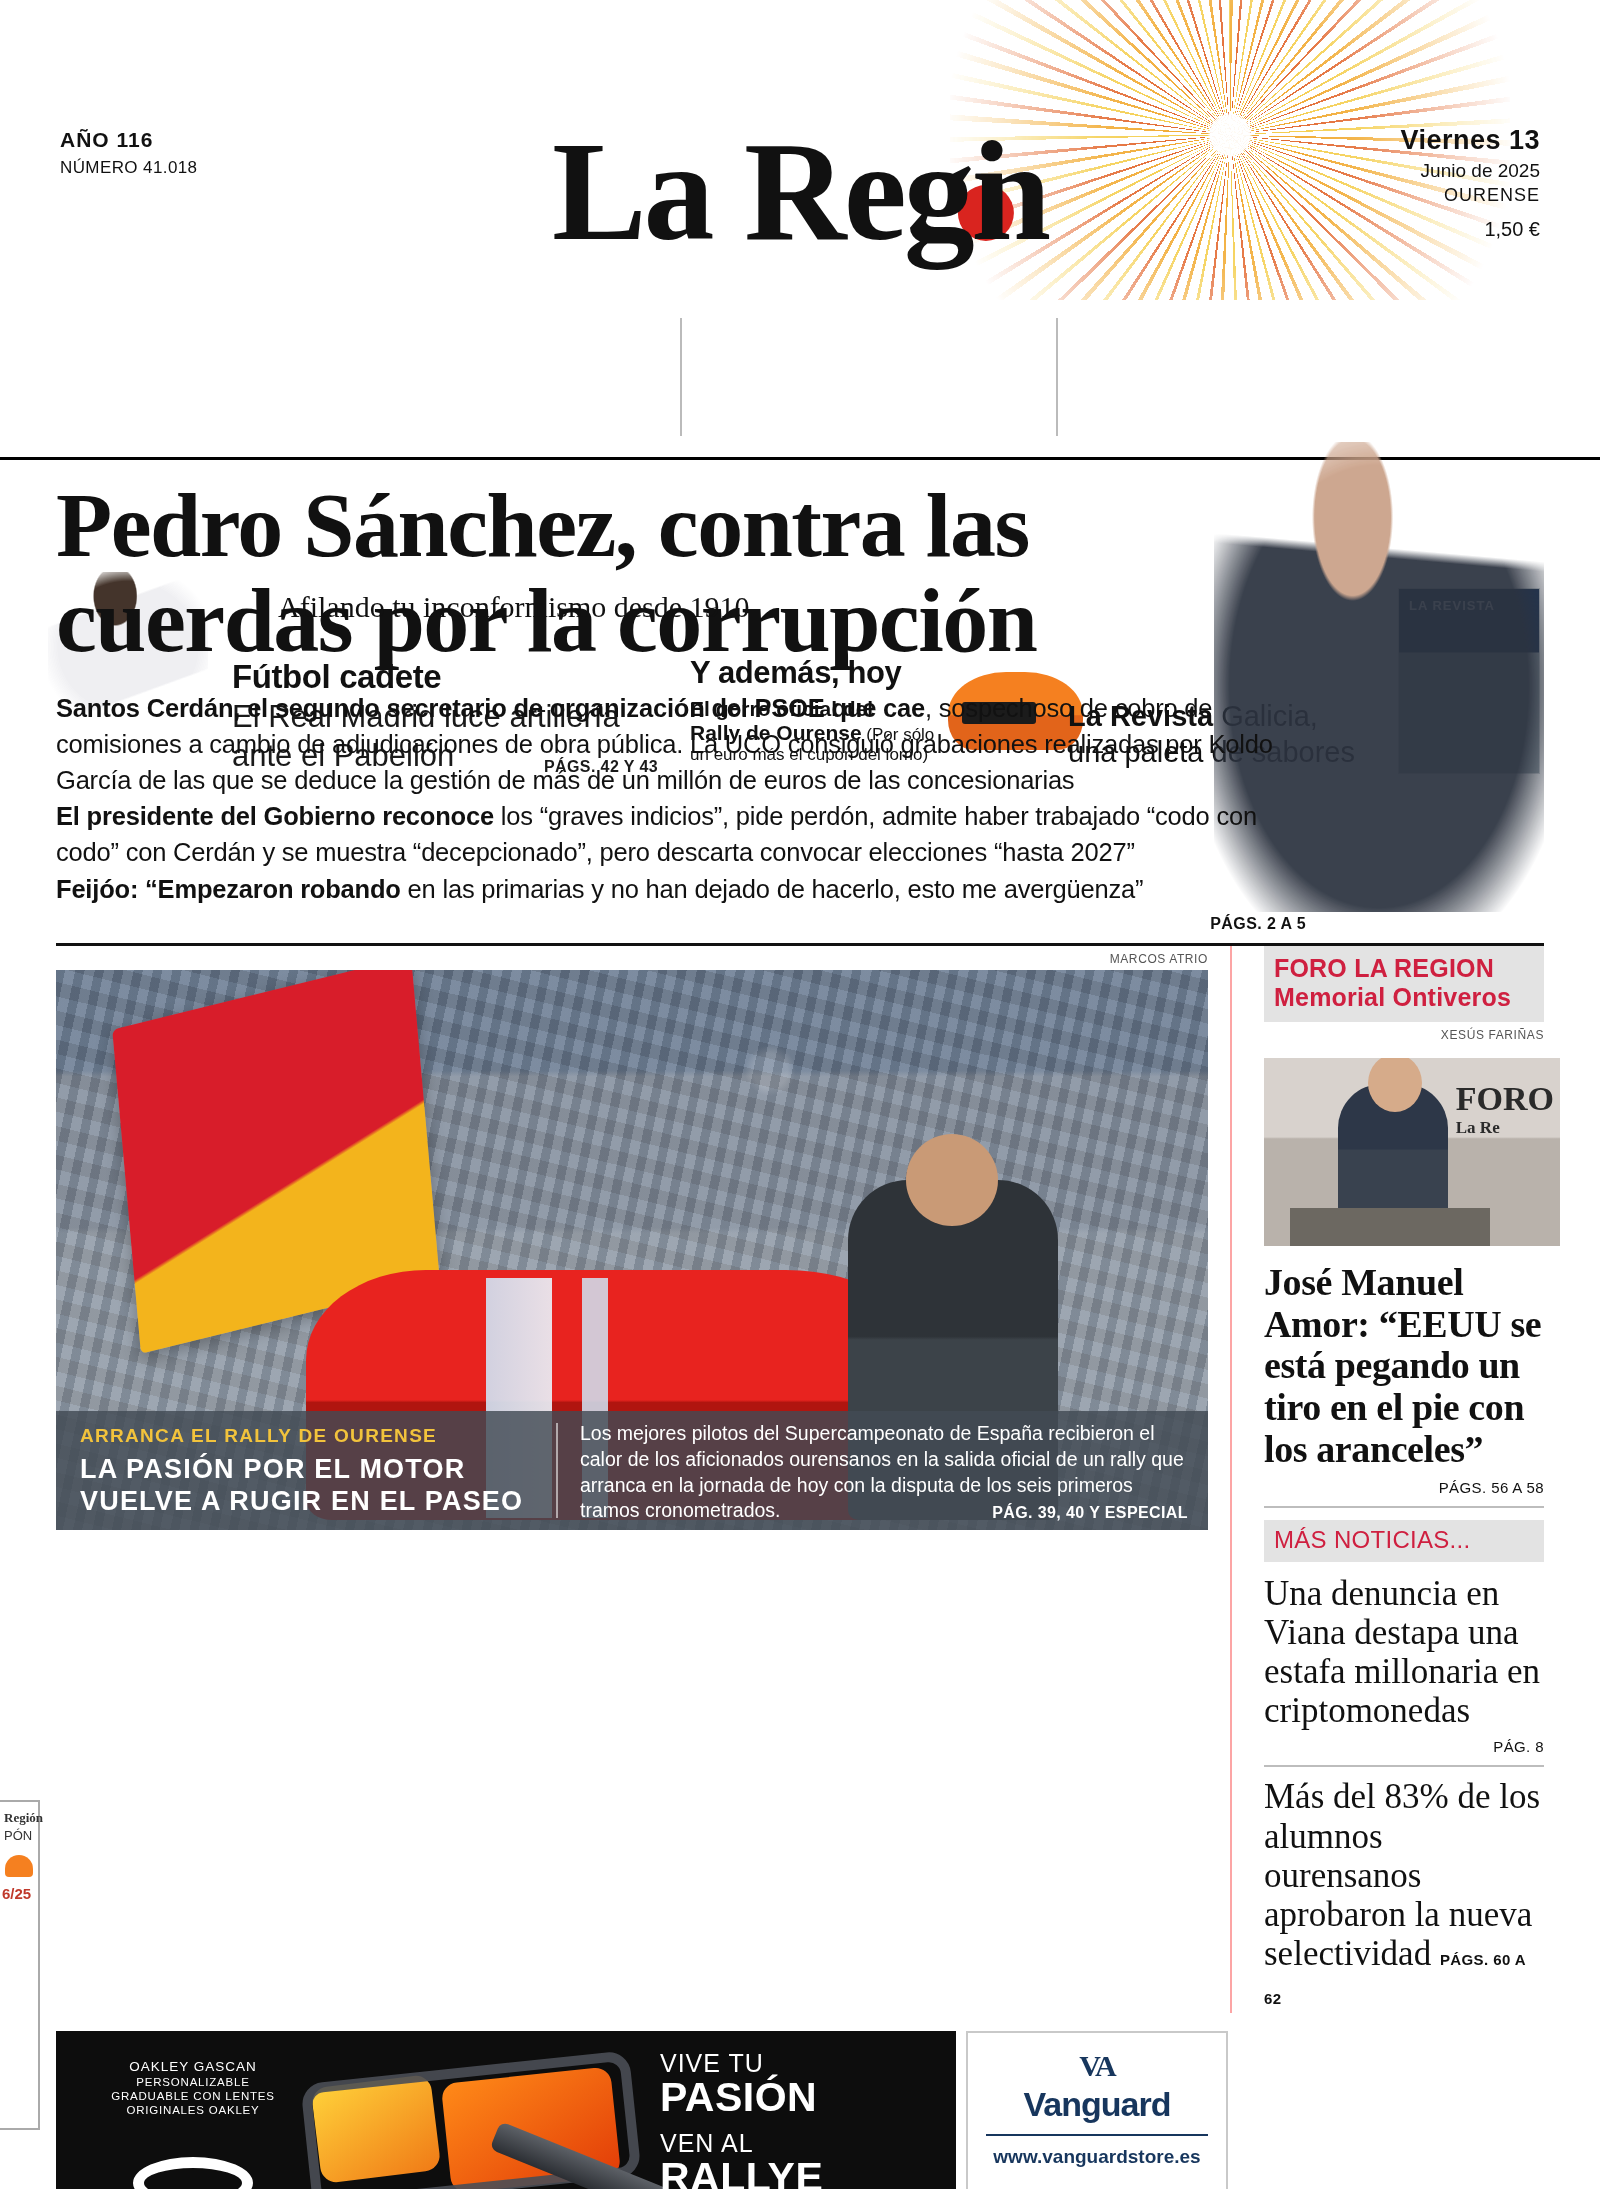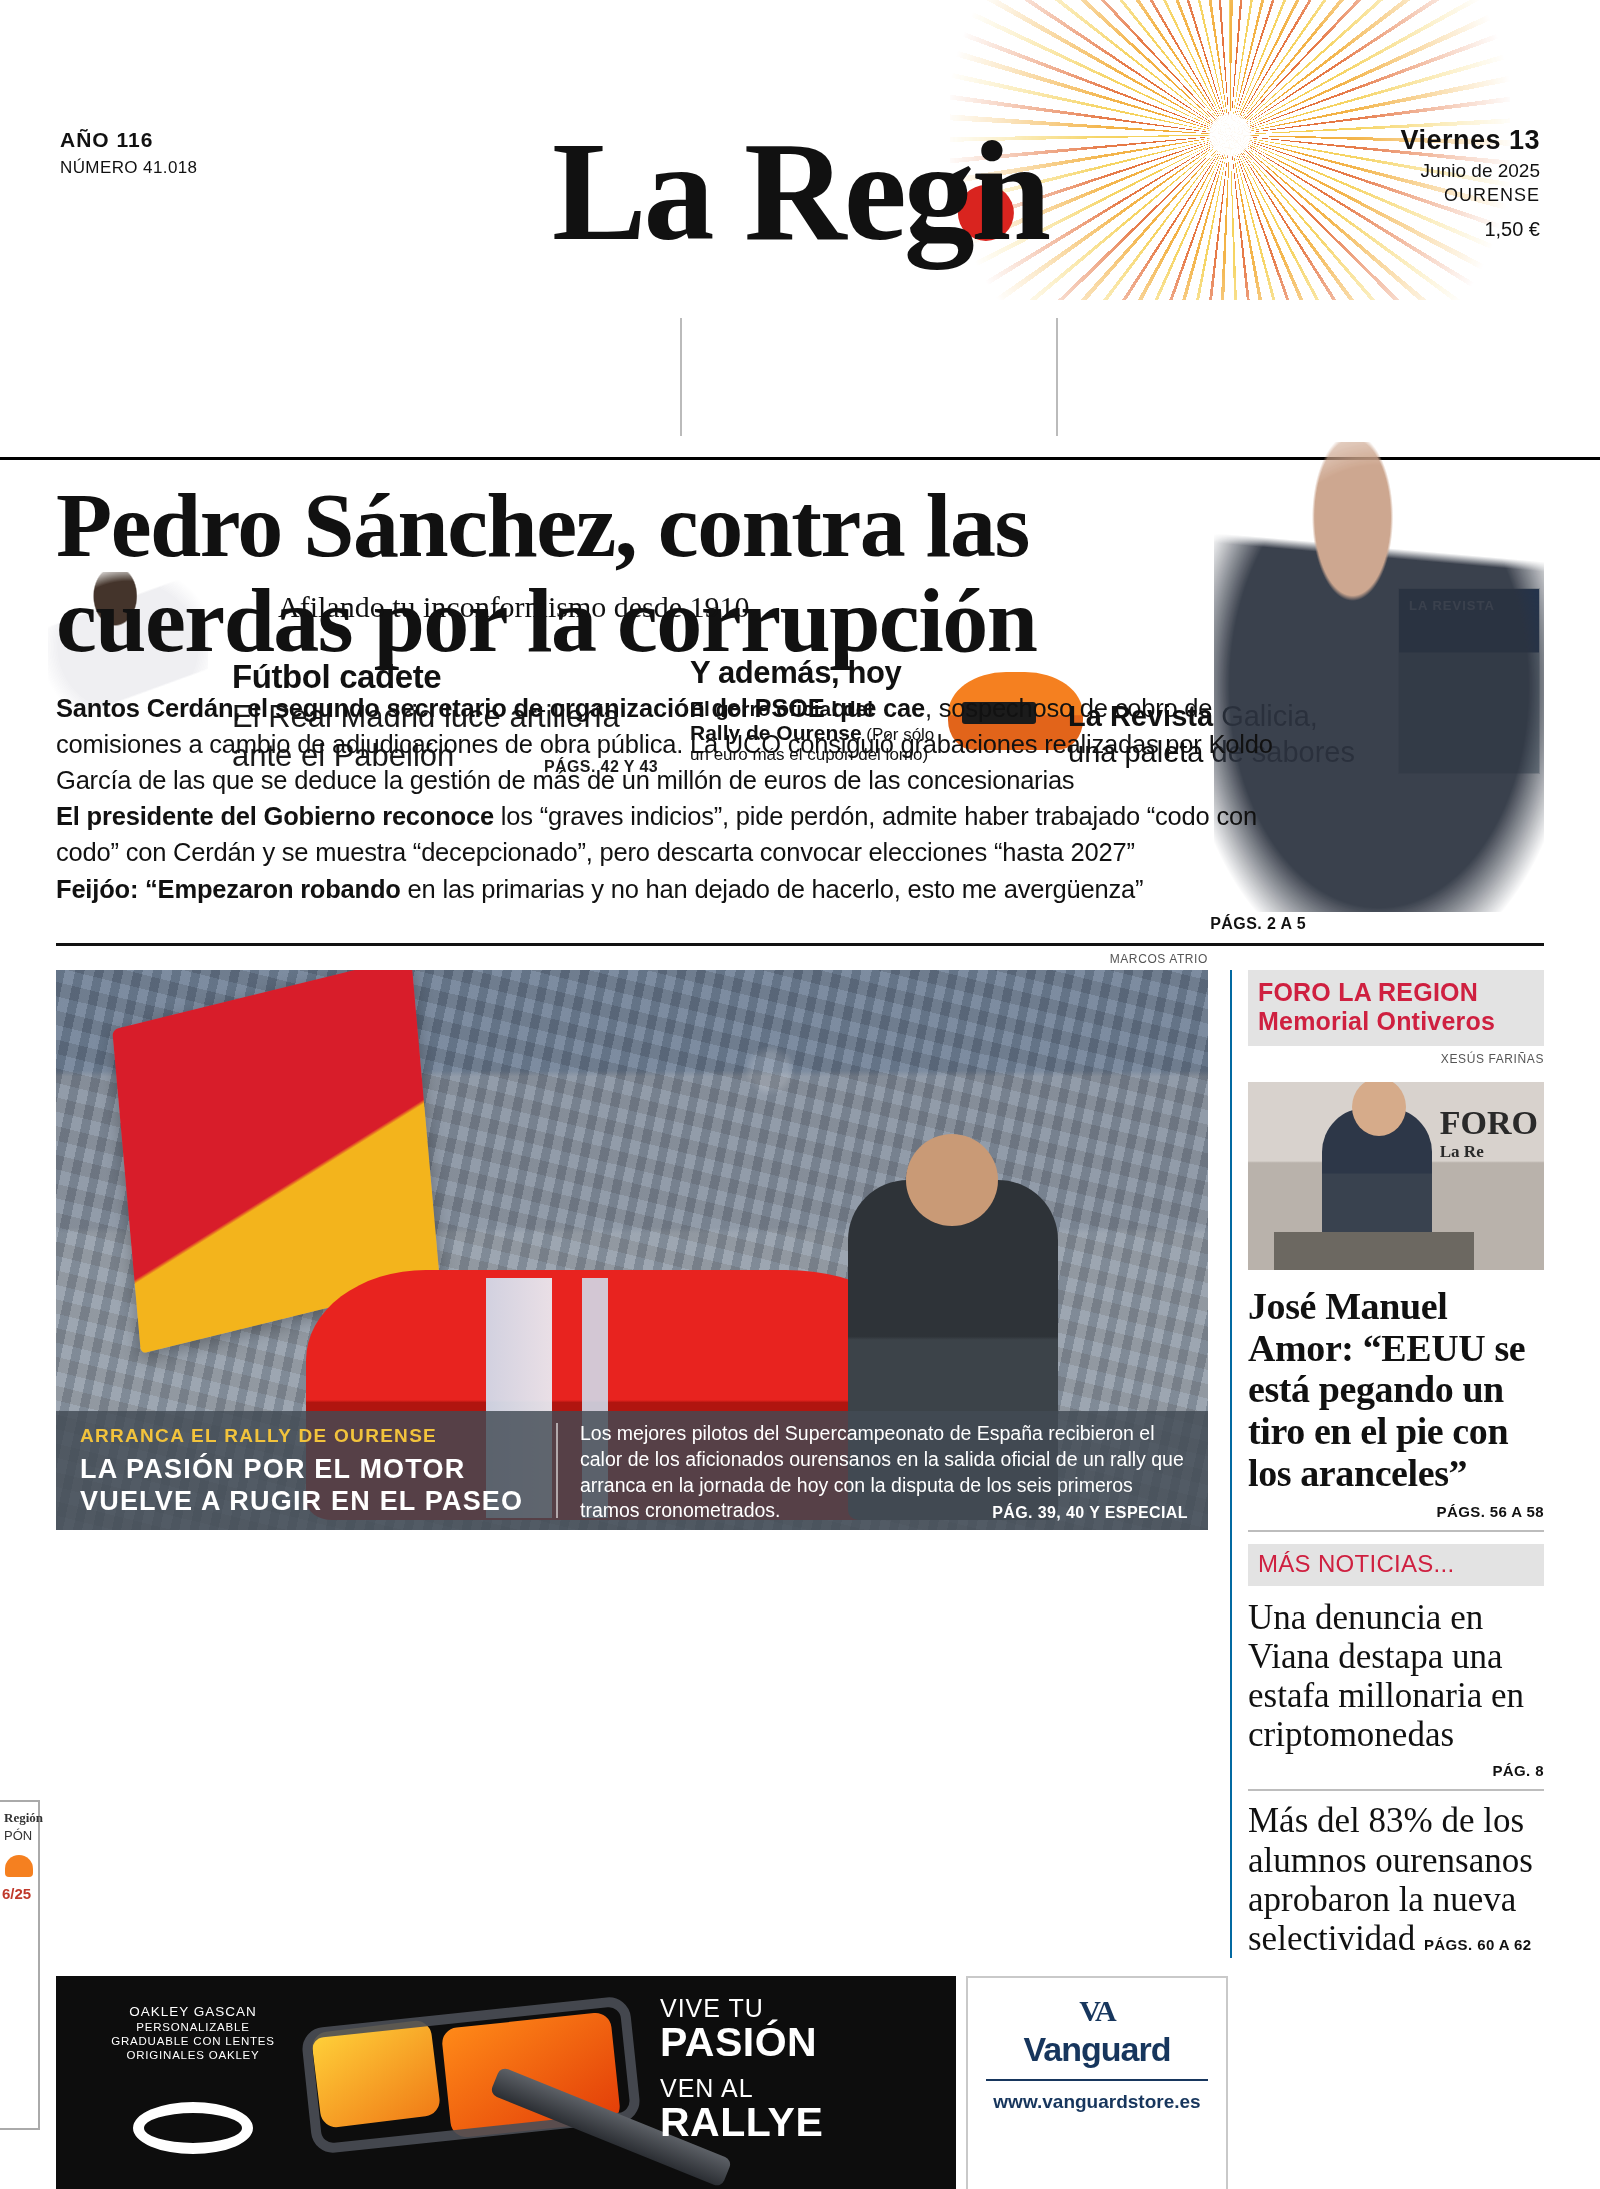--- a/index.html
+++ b/index.html
@@ -109,21 +109,21 @@
   }
   .standfirst { margin-top:22px; width:1250px; position:relative; z-index:2; }
   .standfirst p { font-size:25.5px; line-height:1.42; letter-spacing:-.2px; }
   .standfirst b { font-weight:bold; }
   .lead-pg { text-align:right; font-size:16px; font-weight:bold; letter-spacing:.4px; margin-top:8px; padding-right:0; }
   .rule { height:3px; background:#111; margin:10px 56px 0 56px; }
 
   
   .body-grid { position:relative; margin:0 56px; display:flex; gap:22px; }
   .col-main { width:1152px; }
-  .col-side { width:314px; border-left:2px solid #0369a1; padding-left:16px;margin-top:24px; }
+  .col-side { width:314px; border-left:2px solid #fca5a5; padding-left:32px; }
 
   .credit { text-align:right; font-size:12px; letter-spacing:.6px; color:#555; padding:6px 0 4px 0; }
   .credit.side { text-align:right; }
 
   
   .rally-photo {
     position:relative; width:1152px; height:560px; overflow:hidden;
     background:
       radial-gradient(circle at 22% 26%, rgba(255,255,255,.22) 0 3%, rgba(0,0,0,0) 4%),
       radial-gradient(circle at 62% 18%, rgba(255,255,255,.20) 0 2%, rgba(0,0,0,0) 3%),
@@ -173,21 +173,21 @@
   .side-photo .sp-man:before { content:""; position:absolute; left:30px; top:-30px; width:54px; height:58px; border-radius:50%; background:#d6ab8a; }
   .side-photo .sp-logo { position:absolute; right:6px; top:22px; font-family:"Liberation Serif",serif;
     font-size:34px; font-weight:bold; color:#2a2a2a; }
   .side-photo .sp-logo small { display:block; font-size:17px; }
   .side-photo .sp-podium { position:absolute; left:26px; bottom:0; width:200px; height:38px; background:#6c6861; }
 
   .side-head { font-family:"Liberation Serif", serif; font-weight:bold;
     font-size:38px; line-height:1.1; letter-spacing:-.4px; margin-top:16px; }
   .side-sub { font-size:20.5px; line-height:1.34; margin-top:14px; }
   .side-sub b { font-weight:bold; }
-  .side-pg { text-align:right; font-size:15px; font-weight:bold; letter-spacing:.4px; margin-top:8px; }
+  .side-pg { text-align:right; font-size:15px; font-weight:normal; letter-spacing:.4px; margin-top:8px; }
   .side-rule { height:2px; background:#bdbdbd; margin:10px 0 0 0; }
 
   .side-banner2 { background:#e3e3e3; padding:6px 10px 8px 10px; margin-top:12px; }
   .side-banner2 .b1 { color:#cf2040; font-size:24px; font-weight:normal; letter-spacing:.3px; }
   .side-head2 { font-family:"Liberation Serif", serif; font-size:35px; line-height:1.12; margin-top:12px; }
   .side-head3 { font-family:"Liberation Serif", serif; font-size:35px; line-height:1.12; margin-top:10px; }
   .inline-pg { font-family:"Liberation Sans", sans-serif; font-size:15px; font-weight:bold; letter-spacing:.4px; }
 
   
   .ads { margin:18px 56px 0 56px; display:flex; gap:10px; }

